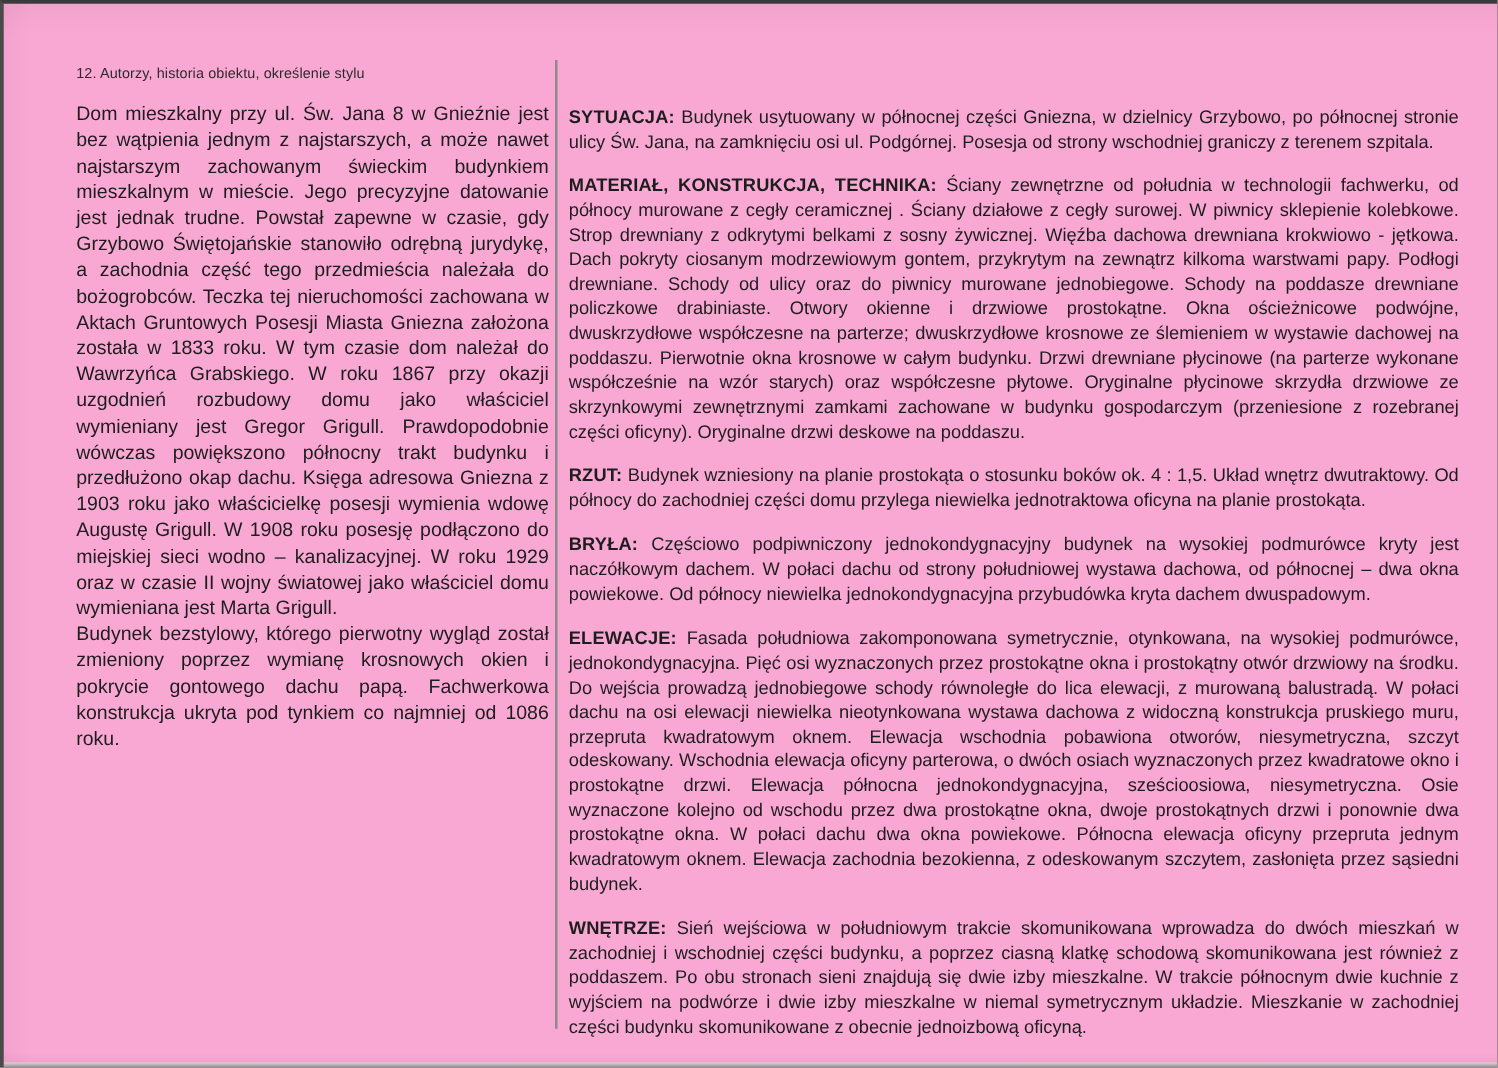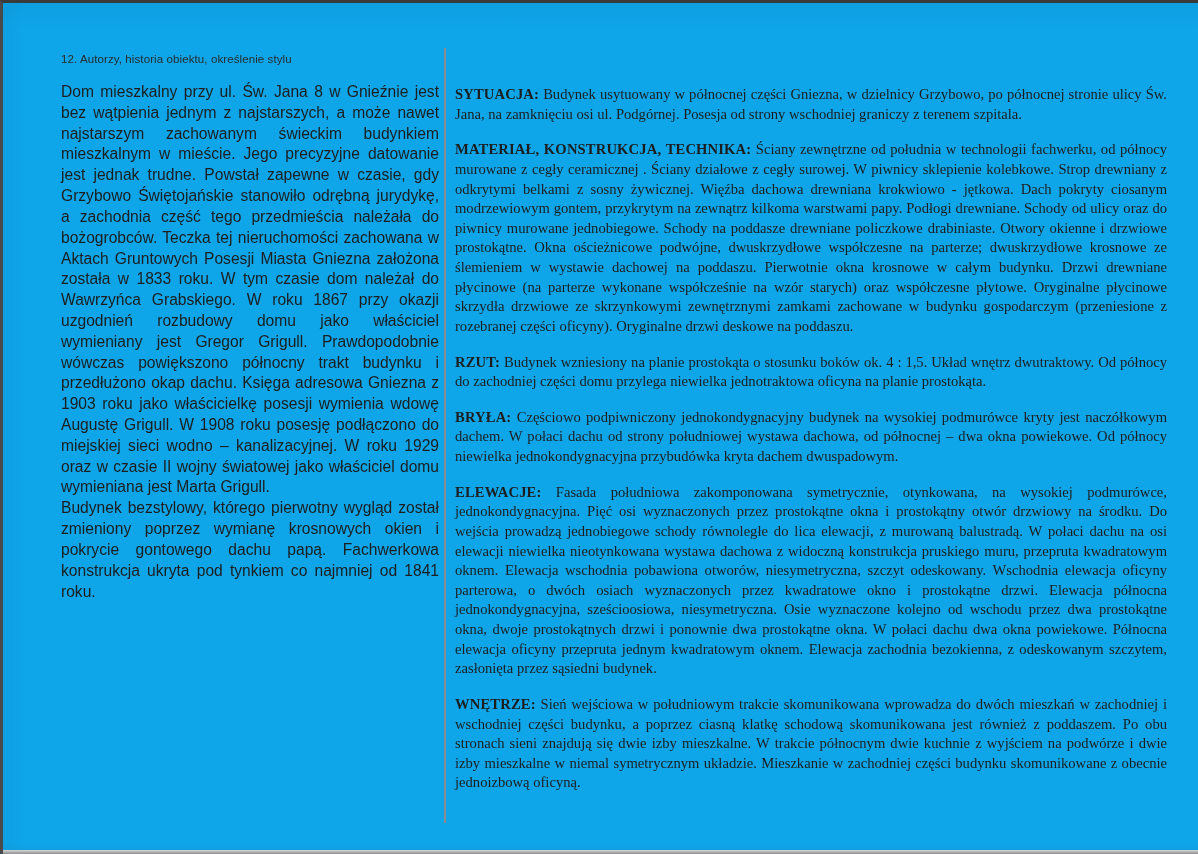--- a/index.html
+++ b/index.html
@@ -8,21 +8,21 @@
     padding: 0;
     background: #6e6e6e;
   }
   body {
     font-family: "Liberation Sans", sans-serif;
   }
   .page {
     position: relative;
     width: 1198px;
     height: 854px;
-    background: #0ea5e9;
+    background: #f9a8d4;
     overflow: hidden;
     box-sizing: border-box;
     border-top: 3px solid #3a3a3a;
     border-left: 3px solid #4a4a4a;
   }
   
   .paper-tone {
     position: absolute;
     inset: 0;
     background:
@@ -71,21 +71,21 @@
     color: #1d1d1d;
     text-align: justify;
     text-justify: inter-word;
     margin: 0;
     -webkit-font-smoothing: antialiased;
   }
   .col-left .body-text  { font-size: 15.6px; line-height: 1.335; }
   .col-right .body-text { font-size: 14.6px; line-height: 1.345; }
 
   .col-left .stack  { position: absolute; top: 79px; left: 0; width: 378px; }
-  .col-right .stack { position: absolute; top: 82px; left: 0; width: 712px; font-family: Liberation Serif, serif; }
+  .col-right .stack { position: absolute; top: 82px; left: 0; width: 712px; }
 
   .para { margin: 0 0 0 0; }
   .para + .para { margin-top: 0px; }
   .para.spaced { margin-top: 16px; }
 
   .lead {
     font-weight: bold;
     letter-spacing: 0.15px;
   }
 </style>
@@ -96,21 +96,21 @@
 
   <div class="paper-tone"></div>
 
   <div class="divider"></div>
 
   <div class="field-header" id="hdr-left">12. Autorzy, historia obiektu, określenie stylu</div>
 
   <div class="column col-left">
     <div class="stack">
       <p class="body-text para">Dom mieszkalny przy ul. Św. Jana 8 w Gnieźnie jest bez wątpienia jednym z najstarszych, a może nawet najstarszym zachowanym świeckim budynkiem mieszkalnym w mieście. Jego precyzyjne datowanie jest jednak trudne. Powstał zapewne w czasie, gdy Grzybowo Świętojańskie stanowiło odrębną jurydykę, a zachodnia część tego przedmieścia należała do bożogrobców. Teczka tej nieruchomości zachowana w Aktach Gruntowych Posesji Miasta Gniezna założona została w 1833 roku. W tym czasie dom należał do Wawrzyńca Grabskiego. W roku 1867 przy okazji uzgodnień rozbudowy domu jako właściciel wymieniany jest Gregor Grigull. Prawdopodobnie wówczas powiększono północny trakt budynku i przedłużono okap dachu. Księga adresowa Gniezna z 1903 roku jako właścicielkę posesji wymienia wdowę Augustę Grigull.  W 1908 roku posesję podłączono do miejskiej sieci wodno – kanalizacyjnej. W roku 1929 oraz w czasie II wojny światowej jako właściciel domu wymieniana jest Marta Grigull.</p>
-      <p class="body-text para">Budynek bezstylowy, którego pierwotny wygląd został zmieniony poprzez wymianę krosnowych okien i pokrycie gontowego dachu papą. Fachwerkowa konstrukcja ukryta pod tynkiem co najmniej od 1841 roku.</p>
+      <p class="body-text para">Budynek bezstylowy, którego pierwotny wygląd został zmieniony poprzez wymianę krosnowych okien i pokrycie gontowego dachu papą. Fachwerkowa konstrukcja ukryta pod tynkiem co najmniej od 1086 roku.</p>
     </div>
   </div>
 
 
   <div class="column col-right">
     <div class="stack">
 
       <p class="body-text para"><span class="lead">SYTUACJA:</span><span> Budynek usytuowany w północnej części Gniezna, w dzielnicy Grzybowo, po północnej stronie ulicy Św. Jana, na zamknięciu osi ul. Podgórnej. Posesja od strony wschodniej graniczy z terenem szpitala.</span></p>
 
       <p class="body-text para spaced"><span class="lead">MATERIAŁ, KONSTRUKCJA, TECHNIKA:</span><span> Ściany zewnętrzne od południa w technologii fachwerku, od północy murowane z cegły ceramicznej . Ściany działowe z cegły surowej. W piwnicy sklepienie kolebkowe. Strop drewniany z odkrytymi belkami z sosny żywicznej. Więźba dachowa drewniana krokwiowo - jętkowa. Dach pokryty ciosanym modrzewiowym gontem, przykrytym na zewnątrz kilkoma warstwami papy. Podłogi drewniane. Schody od ulicy oraz do piwnicy murowane jednobiegowe. Schody na poddasze drewniane policzkowe drabiniaste. Otwory okienne i drzwiowe prostokątne. Okna ościeżnicowe podwójne, dwuskrzydłowe  współczesne na parterze; dwuskrzydłowe krosnowe ze ślemieniem w wystawie dachowej na poddaszu. Pierwotnie okna krosnowe w całym budynku. Drzwi drewniane płycinowe (na parterze wykonane współcześnie na wzór starych) oraz współczesne płytowe. Oryginalne płycinowe skrzydła drzwiowe ze skrzynkowymi zewnętrznymi zamkami zachowane w budynku gospodarczym (przeniesione z rozebranej części oficyny). Oryginalne drzwi deskowe na poddaszu.</span></p>

